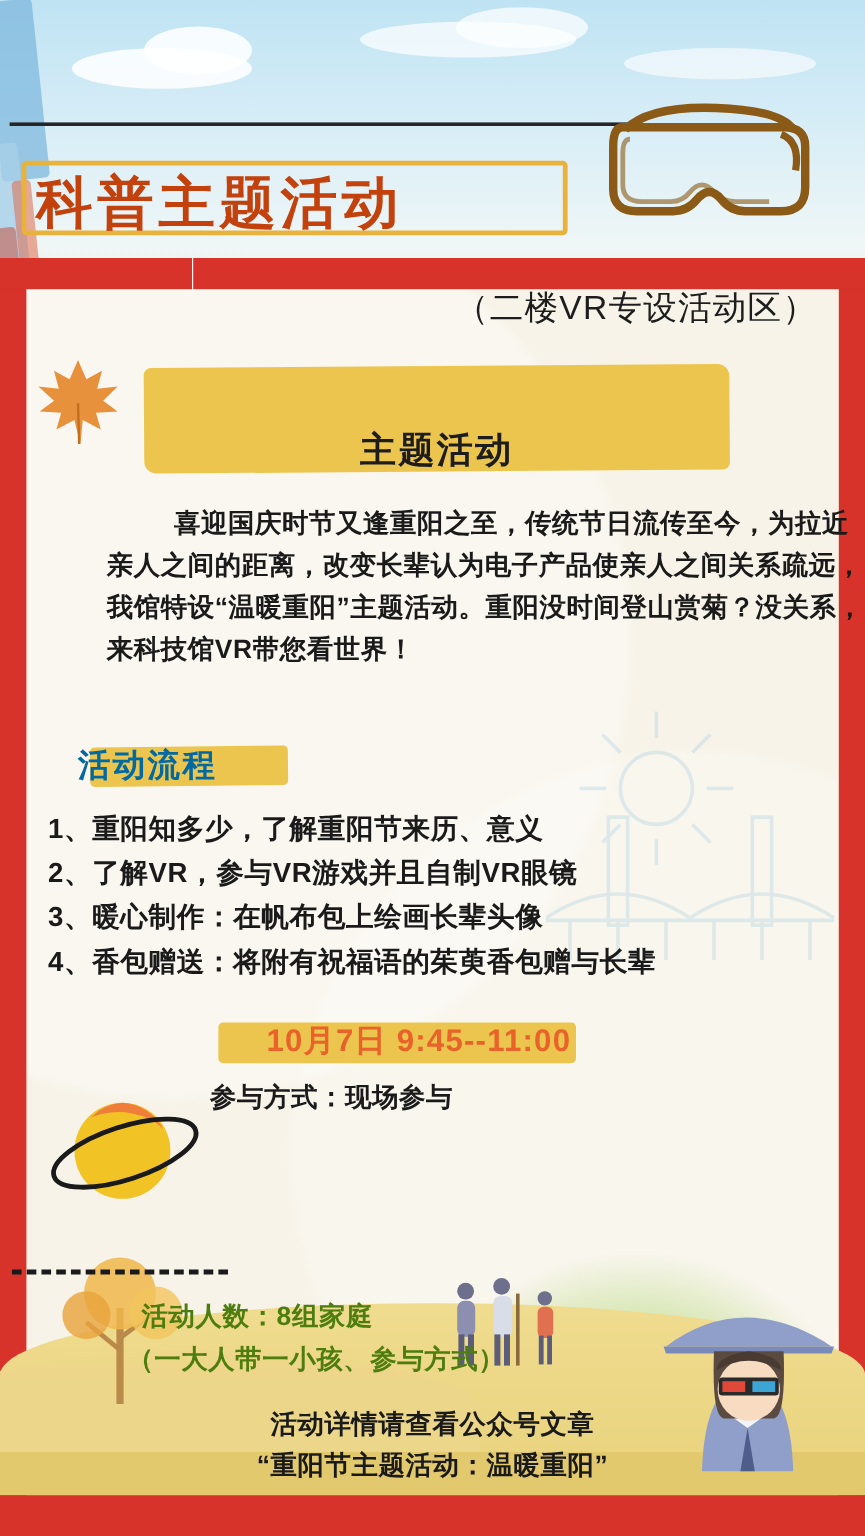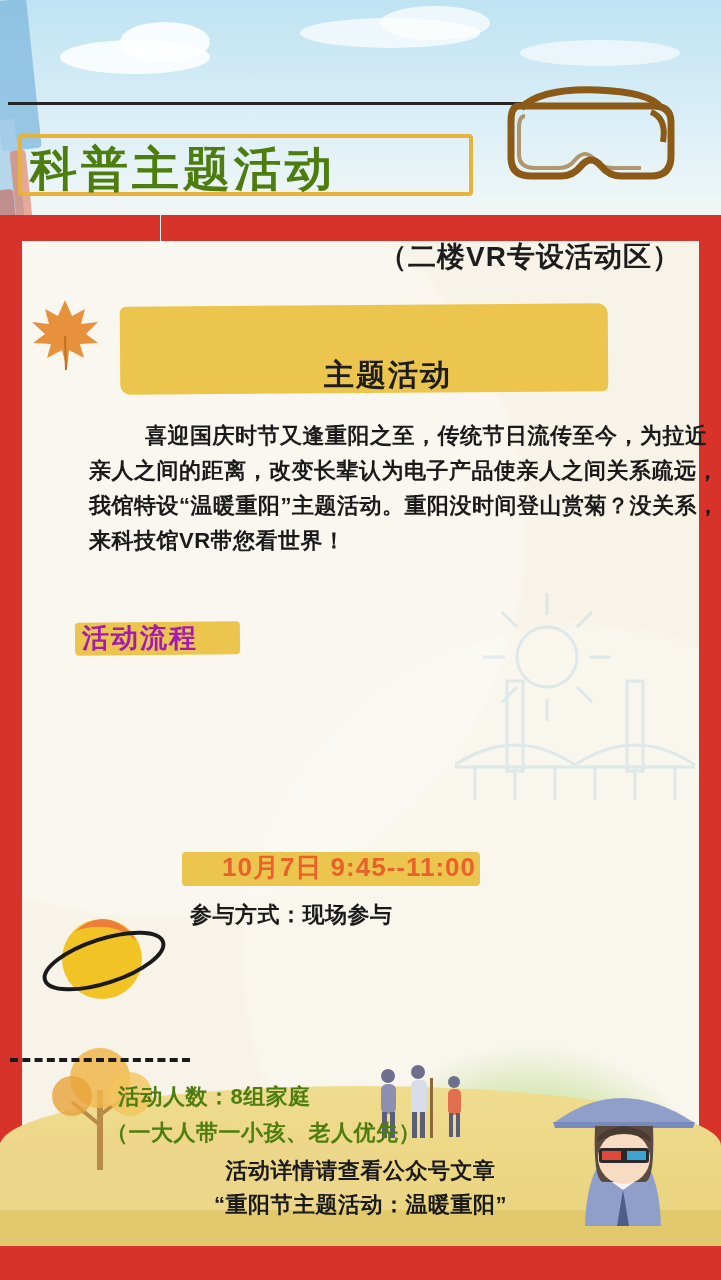--- a/index.html
+++ b/index.html
@@ -58,89 +58,89 @@
   .rule{
     position:absolute;left:8px;top:102px;width:520px;height:3px;background:#262626;
   }
   .title-box{
     position:absolute;left:18px;top:134px;width:455px;height:62px;
     border:4px solid #e8b23b;border-radius:4px;
     box-sizing:border-box;
   }
   .title-text{
     position:absolute;left:30px;top:138px;width:440px;
-    font-size:47px;font-weight:bold;color:#4d7c0f;letter-spacing:4px;
+    font-size:47px;font-weight:bold;color:#c2410c;letter-spacing:4px;
     font-family:"DejaVu Sans","Liberation Sans",sans-serif;
     white-space:nowrap;
   }
   .subtitle{
     position:absolute;right:40px;top:238px;
-    font-size:28px;font-weight:bold;color:#1d1d1d;letter-spacing:1px;
+    font-size:28px;font-weight:normal;color:#1d1d1d;letter-spacing:1px;
     white-space:nowrap;
   }
   
   .vr-icon{position:absolute;right:40px;top:82px;}
   
   .maple{position:absolute;left:28px;top:296px;}
   
   .hl{
     position:absolute;left:120px;top:305px;width:488px;height:88px;
     background:#ecc54e;border-radius:6px 10px 6px 10px;
     transform:rotate(-.4deg);
   }
   .hl-line1{
     position:absolute;left:120px;top:310px;width:488px;text-align:center;
     font-size:30px;font-weight:bold;color:#1d1d1d;letter-spacing:2px;
   }
   .hl-line2{
     position:absolute;left:120px;top:355px;width:488px;text-align:center;
-    font-size:30px;font-weight:bold;color:#1d1d1d;letter-spacing:2px;padding-left:24px;
+    font-size:30px;font-weight:bold;color:#1d1d1d;letter-spacing:2px;
   }
   
   .para{
     position:absolute;left:42px;top:418px;width:640px;
     font-size:22px;line-height:35px;color:#1a1a1a;font-weight:bold;
     text-indent:56px;letter-spacing:.5px;margin-left:47px;
   }
   
   .flow-hl{
     position:absolute;left:75px;top:622px;width:165px;height:33px;
     background:#ecc54e;border-radius:4px;transform:rotate(-.6deg);
   }
   .flow-title{
-    position:absolute;left:82px;top:620px;
-    font-size:27px;font-weight:bold;color:#a21caf;letter-spacing:2px;
+    position:absolute;left:65px;top:620px;
+    font-size:27px;font-weight:bold;color:#0369a1;letter-spacing:2px;
   }
   .flow-list{
     position:absolute;left:40px;top:672px;width:650px;
   }
   .flow-item{
     font-size:23px;line-height:37px;color:#1a1a1a;font-weight:bold;letter-spacing:.5px;
   }
   
   .date-hl{
     position:absolute;left:182px;top:852px;width:298px;height:34px;
     background:#ecc54e;border-radius:4px;
   }
   .date-text{
     position:absolute;left:182px;top:850px;width:334px;text-align:center;
     font-size:26px;font-weight:bold;color:#e8622a;letter-spacing:1px;
   }
   .info-line{
-    position:absolute;left:190px;font-size:22px;font-weight:bold;color:#1a1a1a;letter-spacing:.5px;
+    position:absolute;left:175px;font-size:22px;font-weight:bold;color:#1a1a1a;letter-spacing:.5px;
   }
   
   .dashed{
     position:absolute;left:10px;top:1058px;width:180px;height:0;
     border-top:4px dashed #1a1a1a;
   }
   
   .bt{
     position:absolute;width:721px;text-align:center;
-    font-size:22px;font-weight:bold;color:#1a1a1a;letter-spacing:.5px;
+    font-size:22px;font-weight:bold;color:#1a1a1a;letter-spacing:.5px;margin-top:16px;
   }
   .bt-l{
     position:absolute;left:118px;font-size:22px;font-weight:bold;color:#4d7c0f;letter-spacing:.5px;
   }
   
   .planet{position:absolute;left:36px;top:905px;}
   
   .hill-green{
     position:absolute;left:330px;bottom:34px;width:400px;height:200px;
     background:radial-gradient(ellipse at 50% 100%, #cfe0a8 0%, #dce9bd 55%, rgba(220,233,189,0) 72%);
@@ -225,20 +225,26 @@
     <path d="M38 74 L37 40" stroke="#c2701f" stroke-width="2" fill="none"></path>
   </svg>
 
   <div class="hl"></div>
   <div class="hl-line2">主题活动</div>
 
   <div class="para">喜迎国庆时节又逢重阳之至，传统节日流传至今，为拉近亲人之间的距离，改变长辈认为电子产品使亲人之间关系疏远，我馆特设“温暖重阳”主题活动。重阳没时间登山赏菊？没关系，来科技馆VR带您看世界！</div>
 
   <div class="flow-hl"></div>
   <div class="flow-title">活动流程</div>
+  <div class="flow-list">
+    <div class="flow-item">1、重阳知多少，了解重阳节来历、意义</div>
+    <div class="flow-item">2、了解VR，参与VR游戏并且自制VR眼镜</div>
+    <div class="flow-item">3、暖心制作：在帆布包上绘画长辈头像</div>
+    <div class="flow-item">4、香包赠送：将附有祝福语的茱萸香包赠与长辈</div>
+  </div>
 
   <div class="date-hl"></div>
   <div class="date-text">10月7日   9:45--11:00</div>
 
   <div class="info-line" style="top:900px">参与方式：现场参与</div>
 
   <svg class="planet" width="140" height="110" viewBox="0 0 140 110">
     <circle cx="66" cy="54" r="40" fill="#f2c324"></circle>
     <path d="M66 14 A40 40 0 0 1 100 36 A44 30 0 0 0 40 26 A40 40 0 0 1 66 14Z" fill="#ef7e3b"></path>
     <ellipse cx="68" cy="56" rx="62" ry="22" fill="none" stroke="#1a1a1a" stroke-width="4" transform="rotate(-18 68 56)"></ellipse>
@@ -285,18 +291,18 @@
     <ellipse cx="99" cy="128" rx="26" ry="26" fill="#f7dcc2"></ellipse>
     <rect x="74" y="118" width="50" height="15" rx="3" fill="#2a2a2a"></rect>
     <rect x="77" y="121" width="19" height="9" fill="#e0483a"></rect>
     <rect x="102" y="121" width="19" height="9" fill="#3da5d6"></rect>
     <path d="M72 112 Q99 96 126 112 Q126 100 99 96 Q72 100 72 112Z" fill="#4a3b32"></path>
   </svg>
 
   <div class="dashed"></div>
 
   <div class="bt-l" style="top:1082px">活动人数：8组家庭</div>
-  <div class="bt-l" style="top:1118px;left:106px">（一大人带一小孩、老人优先）</div>
+  <div class="bt-l" style="top:1118px;left:106px">（一大人带一小孩、参与方式）</div>
   <div class="bt" style="top:1156px">活动详情请查看公众号文章</div>
   <div class="bt" style="top:1190px">“重阳节主题活动：温暖重阳”</div>
 
   <div class="bottom-red"></div>
 </div>
 
 </body></html>

